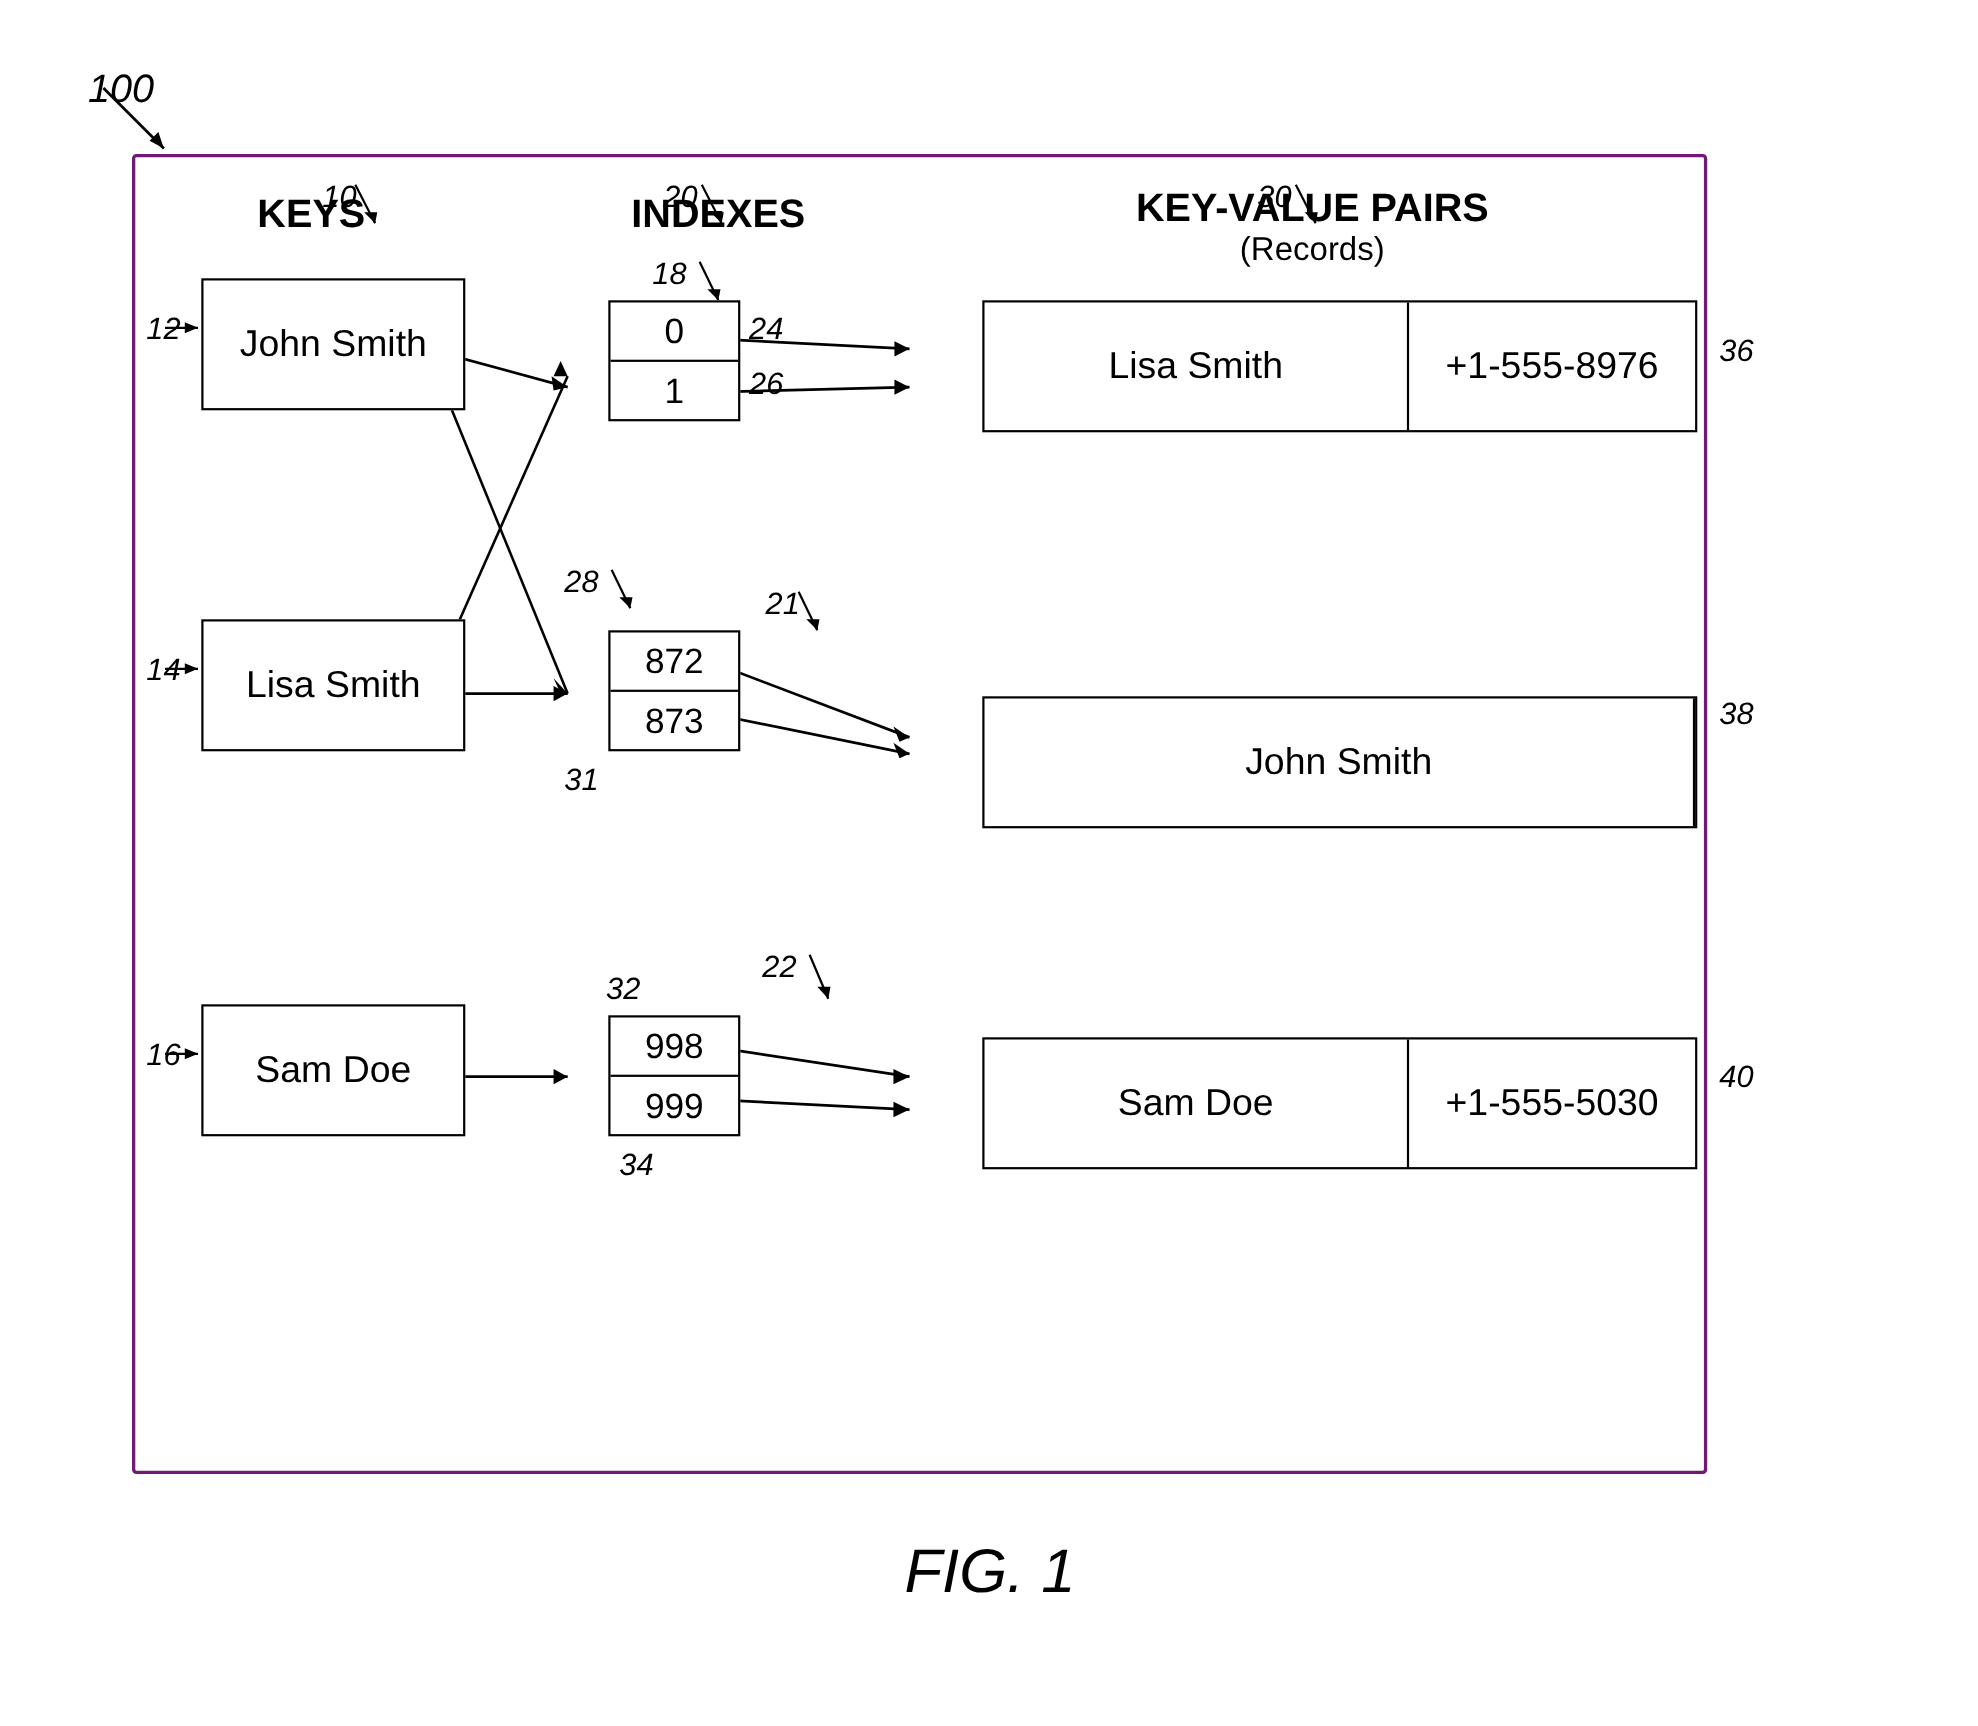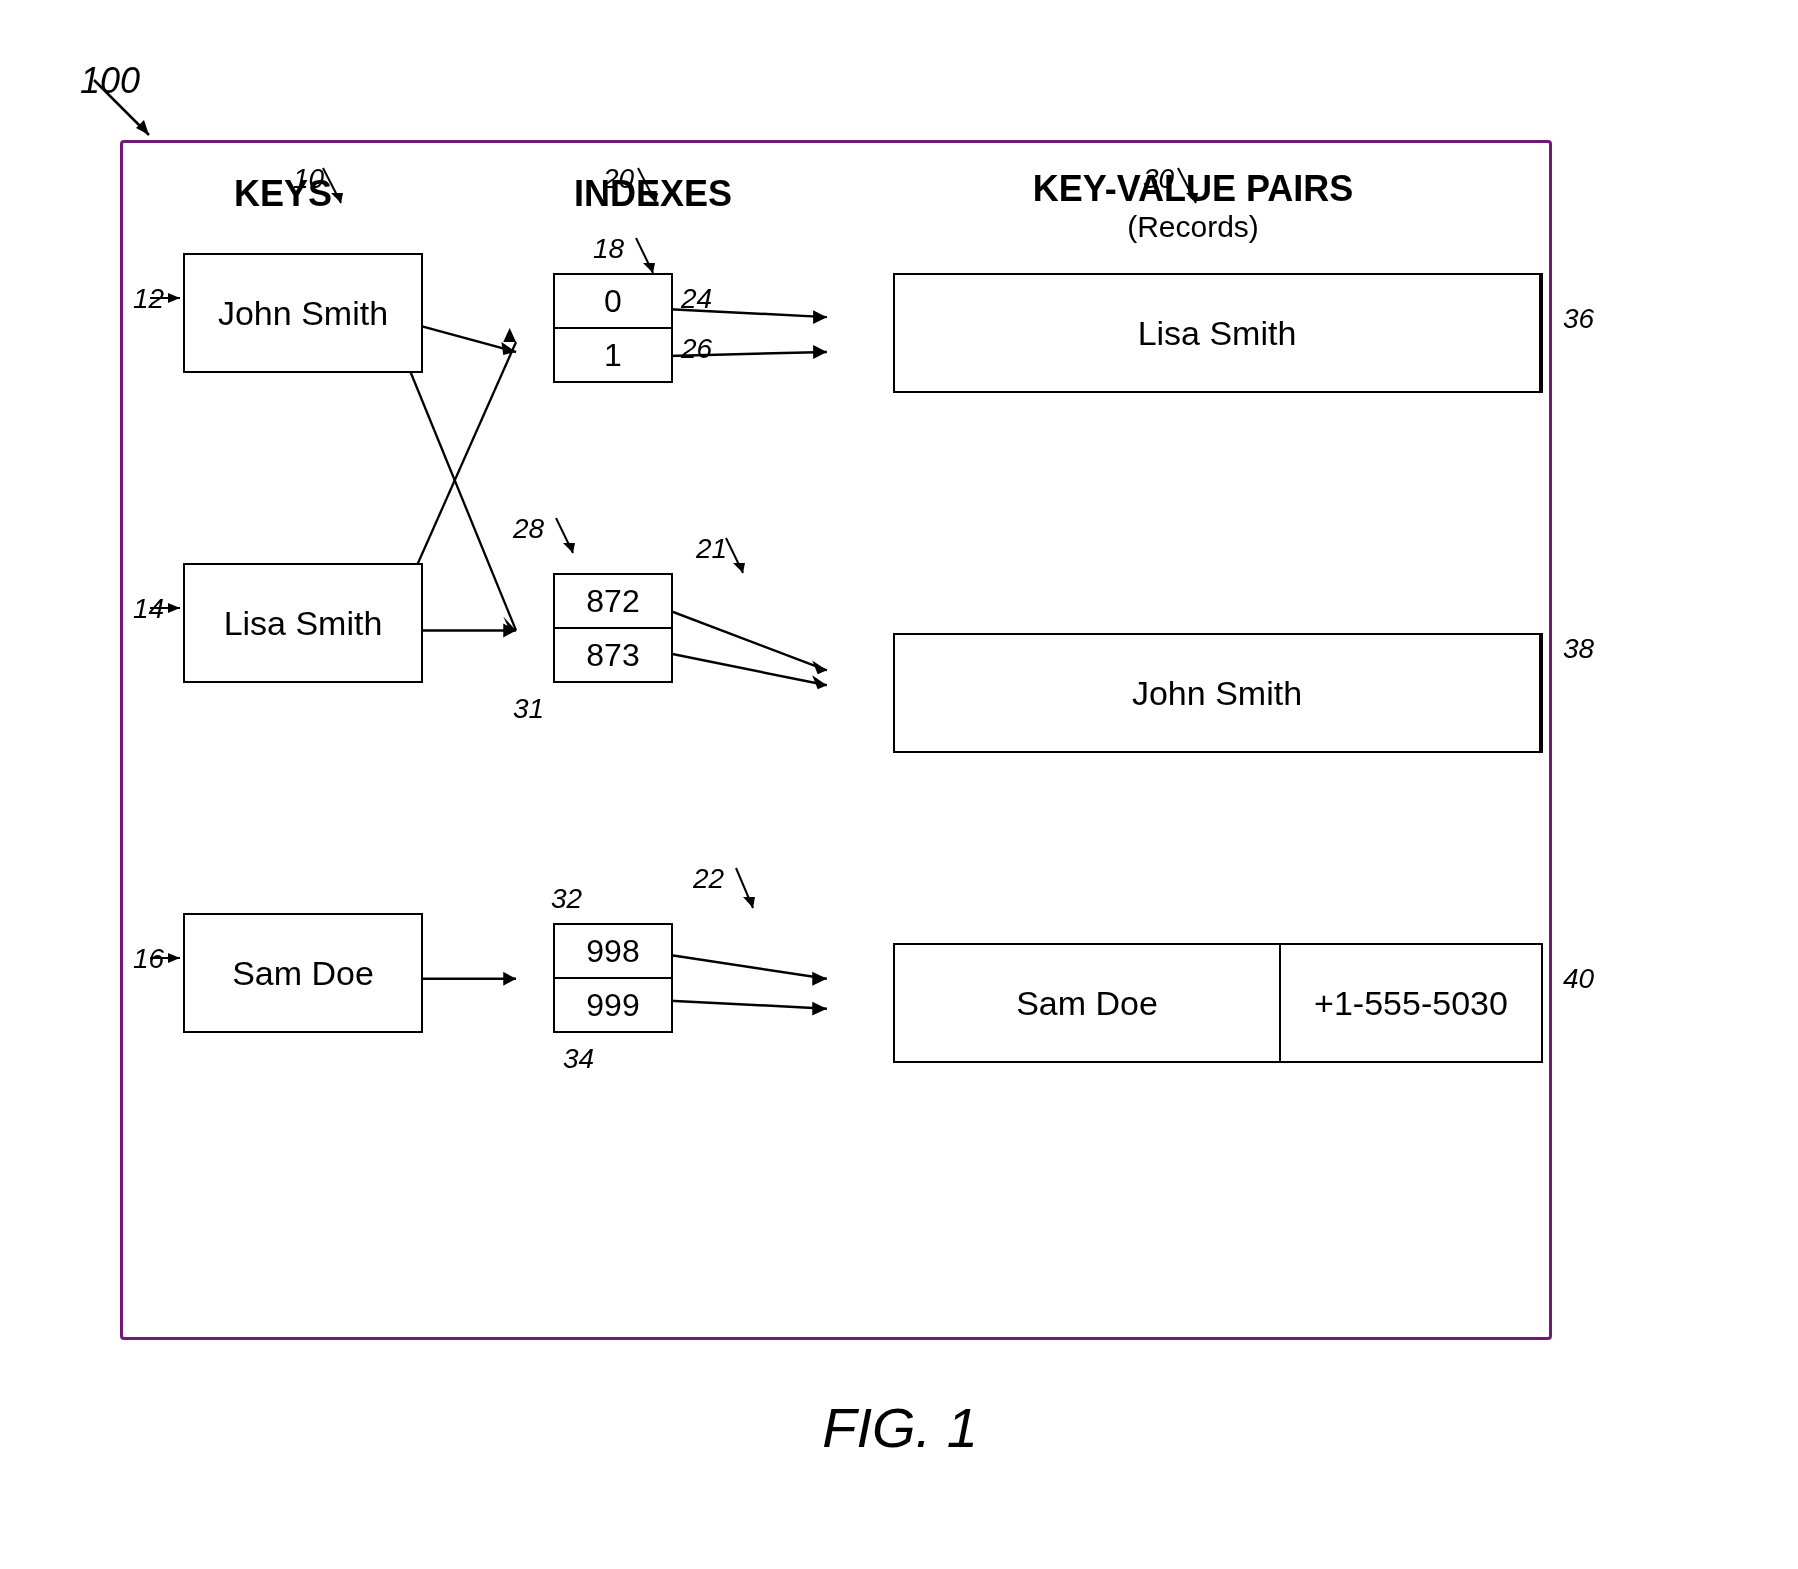--- a/index.html
+++ b/index.html
@@ -290,20 +290,21 @@
     <div class="index-box" style="top:780px;left:430px;width:120px;height:110px;">
       <div class="index-cell">998</div>
       <div class="index-cell">999</div>
     </div>
 
     <div class="ref-label" style="top:900px; left:440px;">34</div>
 
     <div class="ref-label" style="top:160px; left:1440px;">36</div>
     <div class="record-box" style="top:130px;left:770px;width:650px;height:120px;">
       <div class="record-name">Lisa Smith</div>
+      <div class="record-phone">+1-555-8976</div>
     </div>
 
     <div class="ref-label" style="top:490px; left:1440px;">38</div>
     <div class="record-box" style="top:490px;left:770px;width:650px;height:120px;">
       <div class="record-name">John Smith</div>
     </div>
 
     <div class="ref-label" style="top:820px; left:1440px;">40</div>
     <div class="record-box" style="top:800px;left:770px;width:650px;height:120px;">
       <div class="record-name">Sam Doe</div>

